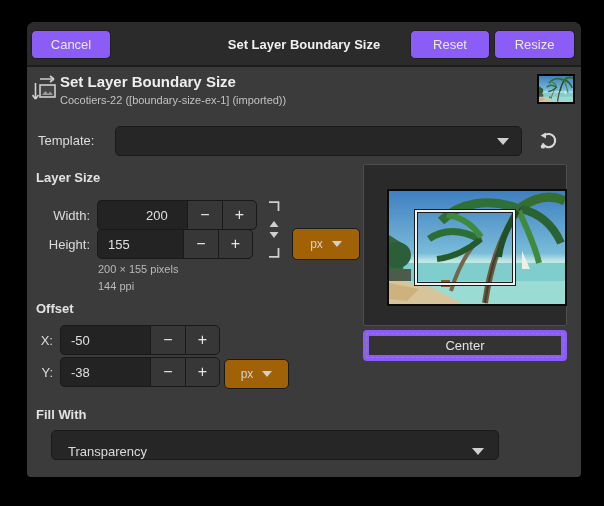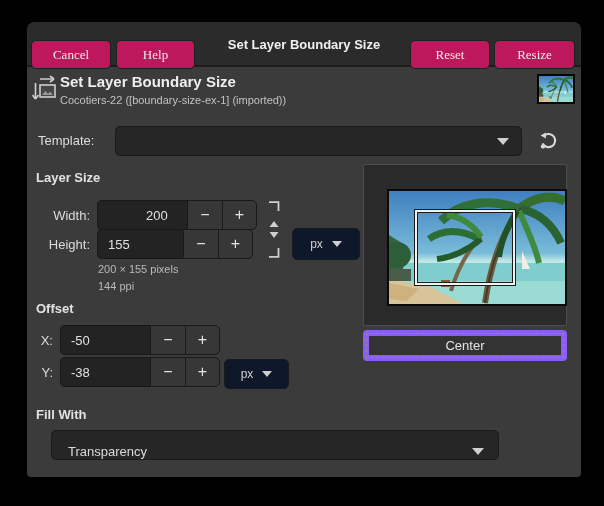--- a/index.html
+++ b/index.html
@@ -3,23 +3,23 @@
 <meta charset="utf-8">
 <style>
   html,body{margin:0;padding:0;background:#000;width:604px;height:506px;overflow:hidden;
     font-family:"Liberation Sans","DejaVu Sans",sans-serif;}
   .stage{position:relative;width:604px;height:506px;background:#000;}
   .window{position:absolute;left:27px;top:22px;width:554px;height:455px;background:#3b3b3b;
     border-radius:8px 8px 4px 4px;overflow:hidden;}
   
   .titlebar{position:absolute;left:0;top:0;width:100%;height:45px;background:#2b2b2b;
     border-bottom:2px solid #1c1c1c;box-sizing:border-box;}
-  .tb-btn{position:absolute;top:18px;height:29px;background:#be185d;border:1px solid #202020;
+  .tb-btn{position:absolute;top:8px;height:29px;background:#8b5cf6;border:1px solid #202020;
     border-radius:5px;color:#eaeaea;font-size:13px;display:flex;align-items:center;
-    justify-content:center;box-sizing:border-box;cursor:default;font-family:Liberation Serif, serif;}
+    justify-content:center;box-sizing:border-box;cursor:default;}
   .tb-title{position:absolute;left:50%;top:0;transform:translateX(-50%);height:45px;line-height:45px;
     color:#f0f0f0;font-size:13px;font-weight:bold;white-space:nowrap;}
   
   .h1{position:absolute;left:33px;top:51px;font-size:15px;font-weight:bold;color:#eeeeee;}
   .sub{position:absolute;left:33px;top:72px;font-size:11px;color:#c2c2c2;}
   .appicon{position:absolute;left:5px;top:53px;}
   .thumb{position:absolute;left:510px;top:52px;width:34px;height:26px;border:2px solid #050505;
     background:#9fd0cf;overflow:hidden;}
   
   .lbl{position:absolute;font-size:13px;color:#dcdcdc;}
@@ -30,21 +30,21 @@
     border-top:7px solid #cfcfcf;margin-left:auto;}
   .spin-row{position:absolute;display:flex;height:30px;}
   .row-label{text-align:right;padding-right:7px;font-size:13px;color:#dcdcdc;
     align-self:center;box-sizing:border-box;}
   .val{background:#232323;border:1px solid #191919;border-right:0;border-radius:5px 0 0 5px;
     color:#e0e0e0;font-size:13px;padding:0 0 0 10px;width:78px;outline:none;box-sizing:border-box;height:30px;}
   .step{width:35px;height:30px;background:#373737;border:1px solid #191919;border-right-width:0;
     color:#e6e6e6;display:flex;align-items:center;justify-content:center;font-size:16px;
     box-sizing:border-box;cursor:default;}
   .step.last{border-right-width:1px;border-radius:0 5px 5px 0;}
-  .unit{position:absolute;background:#0f172a;border:1px solid #1a1a1a;border-radius:5px;
+  .unit{position:absolute;background:#a16207;border:1px solid #1a1a1a;border-radius:5px;
     color:#d2d2d2;font-size:12px;display:flex;align-items:center;justify-content:center;gap:9px;
     box-sizing:border-box;}
   .unit .arr{margin-left:0;border-left-width:5px;border-right-width:5px;border-top-width:6px;}
   .small{position:absolute;font-size:11px;color:#b9b9b9;}
   
   .panel{position:absolute;left:336px;top:142px;width:204px;height:162px;background:#2a2a2a;
     border:1px solid #4e4e4e;border-radius:2px;box-sizing:border-box;}
   .pimg{position:absolute;left:23px;top:24px;width:176px;height:113px;border:2px solid #0a0a0a;}
   .bound{position:absolute;left:26px;top:19px;width:96px;height:71px;border:2px solid #f2f2f2;
     box-shadow:0 0 0 1px #1b1b1b, inset 0 0 0 1px #1b1b1b;}
@@ -90,21 +90,20 @@
       <path d="M133 60 L141 78 L133 78 Z" fill="#efefe6"></path>
     </g>
   </defs>
 </svg>
 
 <div class="stage">
   <div class="window">
 
     <div class="titlebar">
       <div class="tb-btn" style="left:4px;width:80px;">Cancel</div>
-      <div class="tb-btn" style="left:89px;width:79px;">Help</div>
       <div class="tb-title">Set Layer Boundary Size</div>
       <div class="tb-btn" style="left:383px;width:80px;">Reset</div>
       <div class="tb-btn" style="left:467px;width:81px;">Resize</div>
     </div>
 
     <svg class="appicon" width="27" height="31" viewBox="0 0 27 31">
       <g stroke="#cfcfcf" stroke-width="1.6" fill="none">
         <path d="M8 4 H22"></path>
           <path d="M22 4 l-4 -3 M22 4 l-4 3"></path>
         <path d="M3.5 8 V24"></path>

